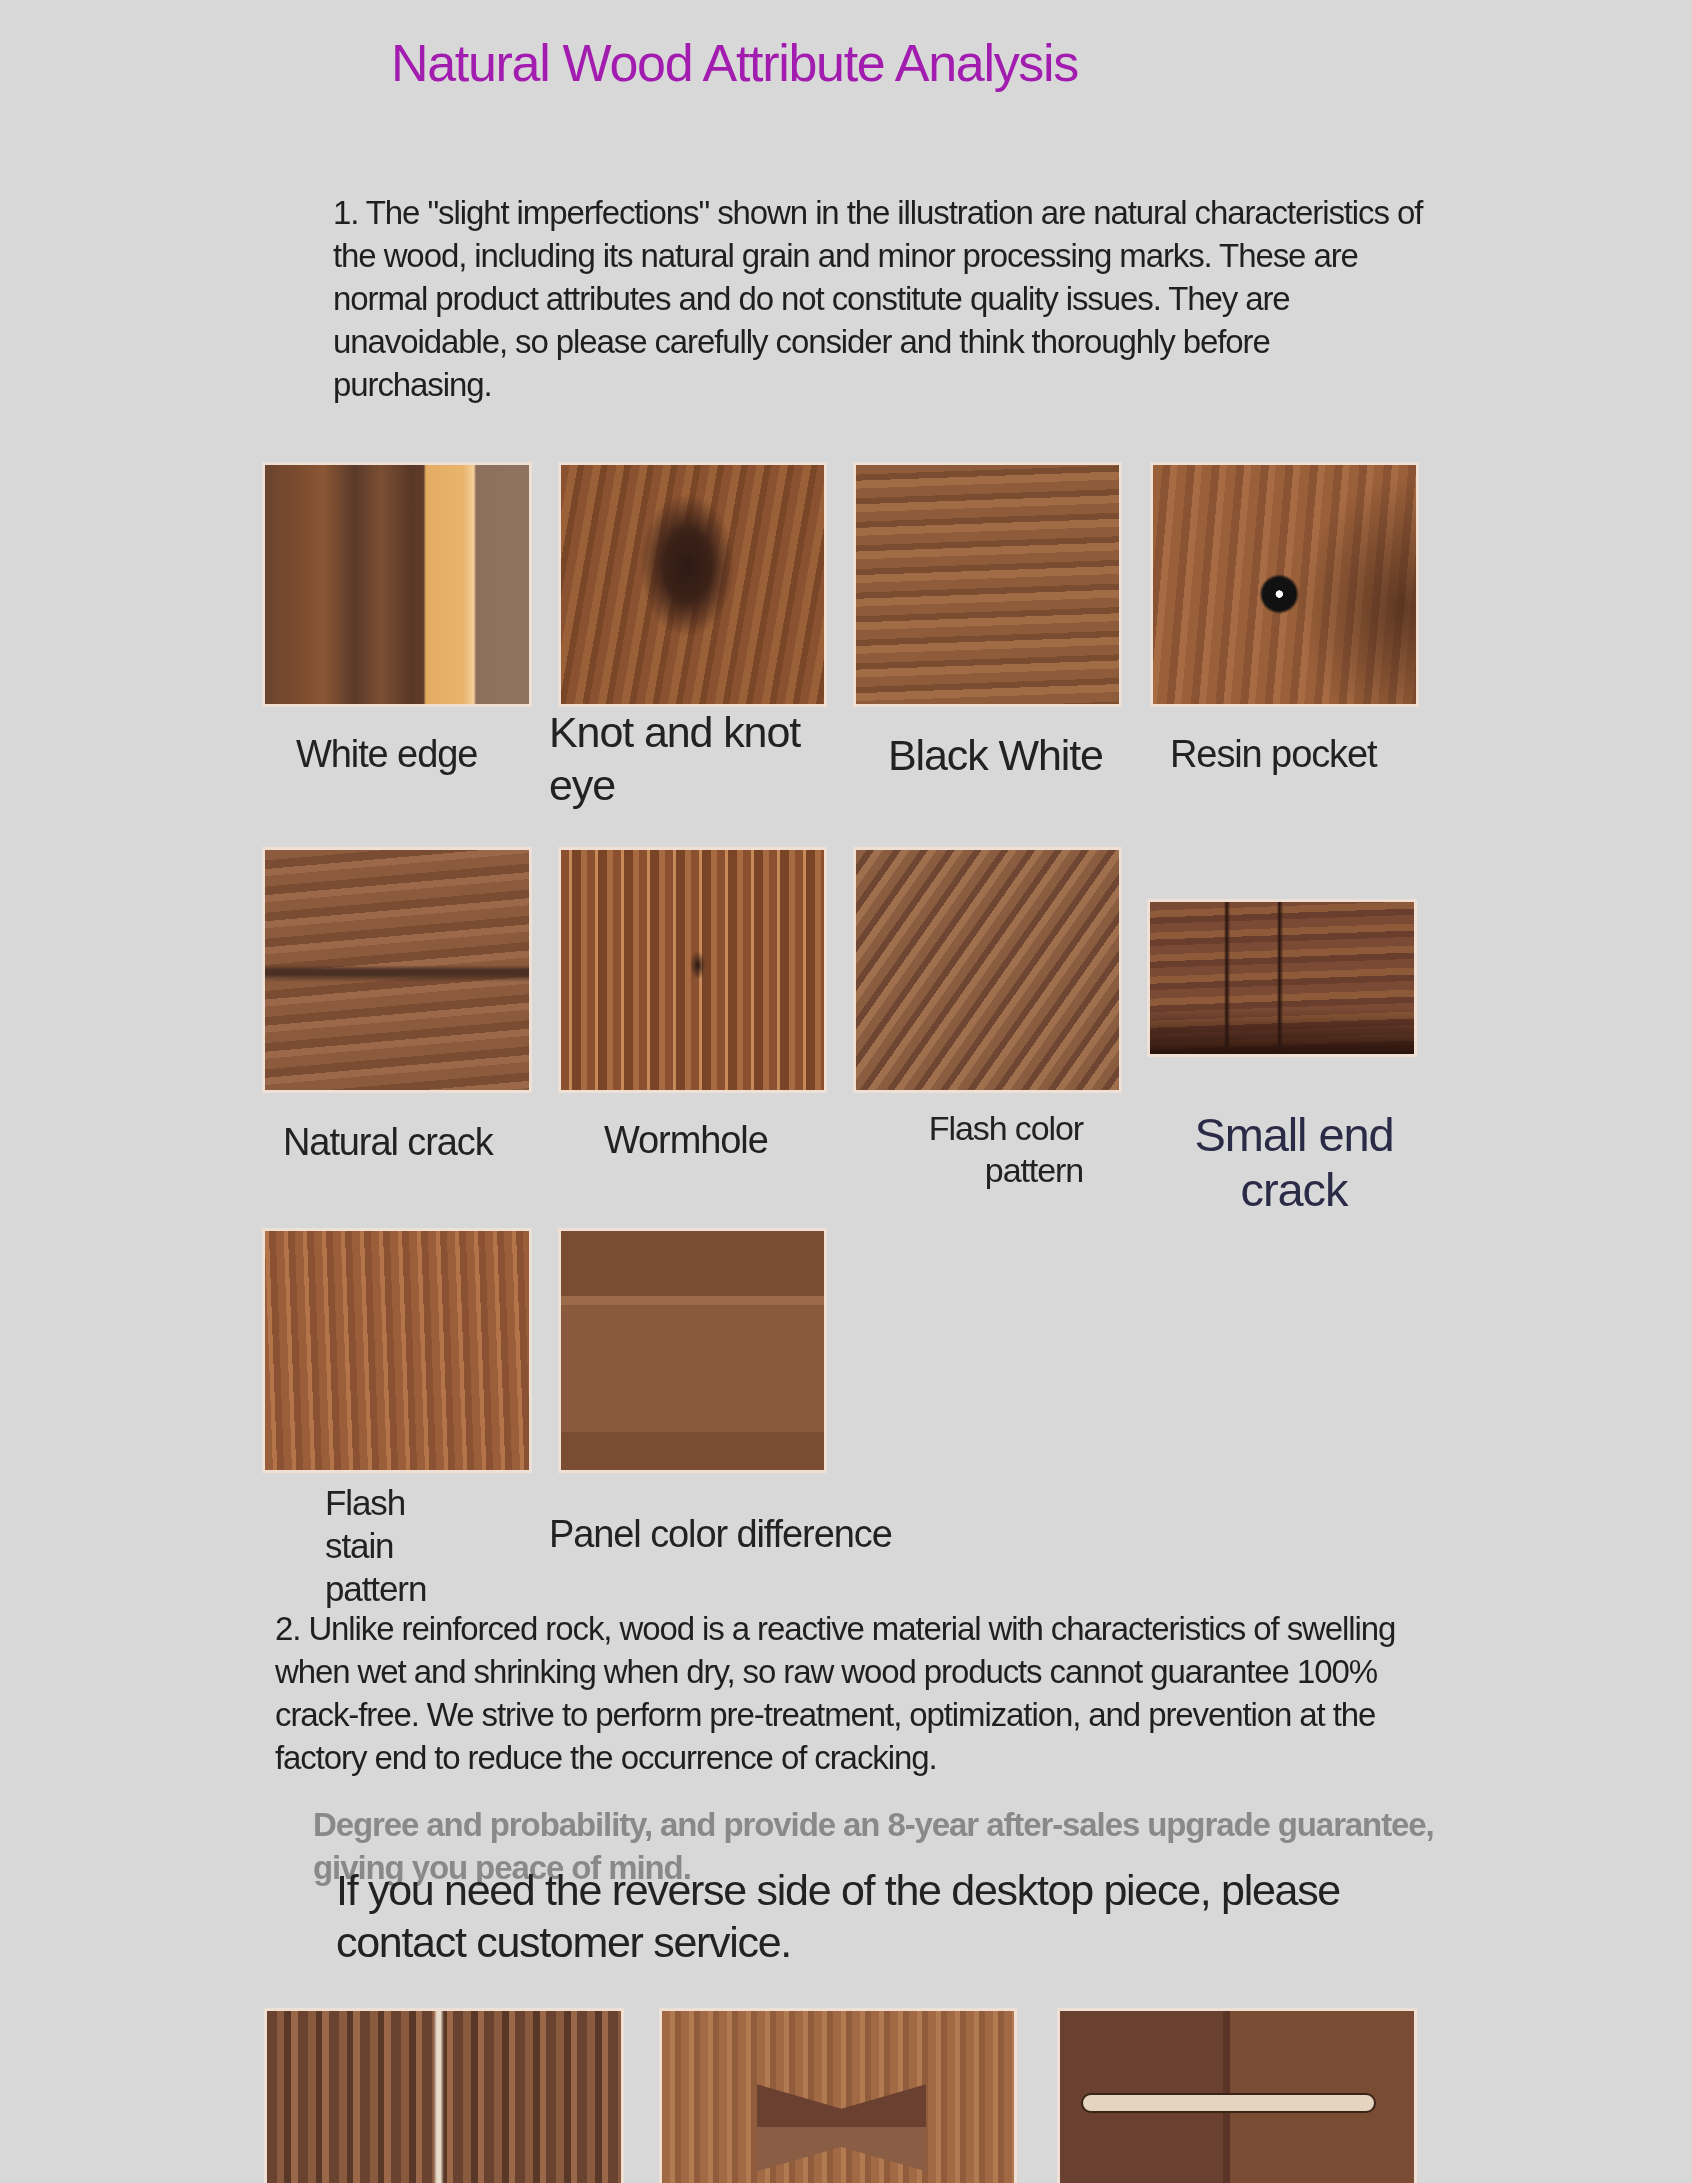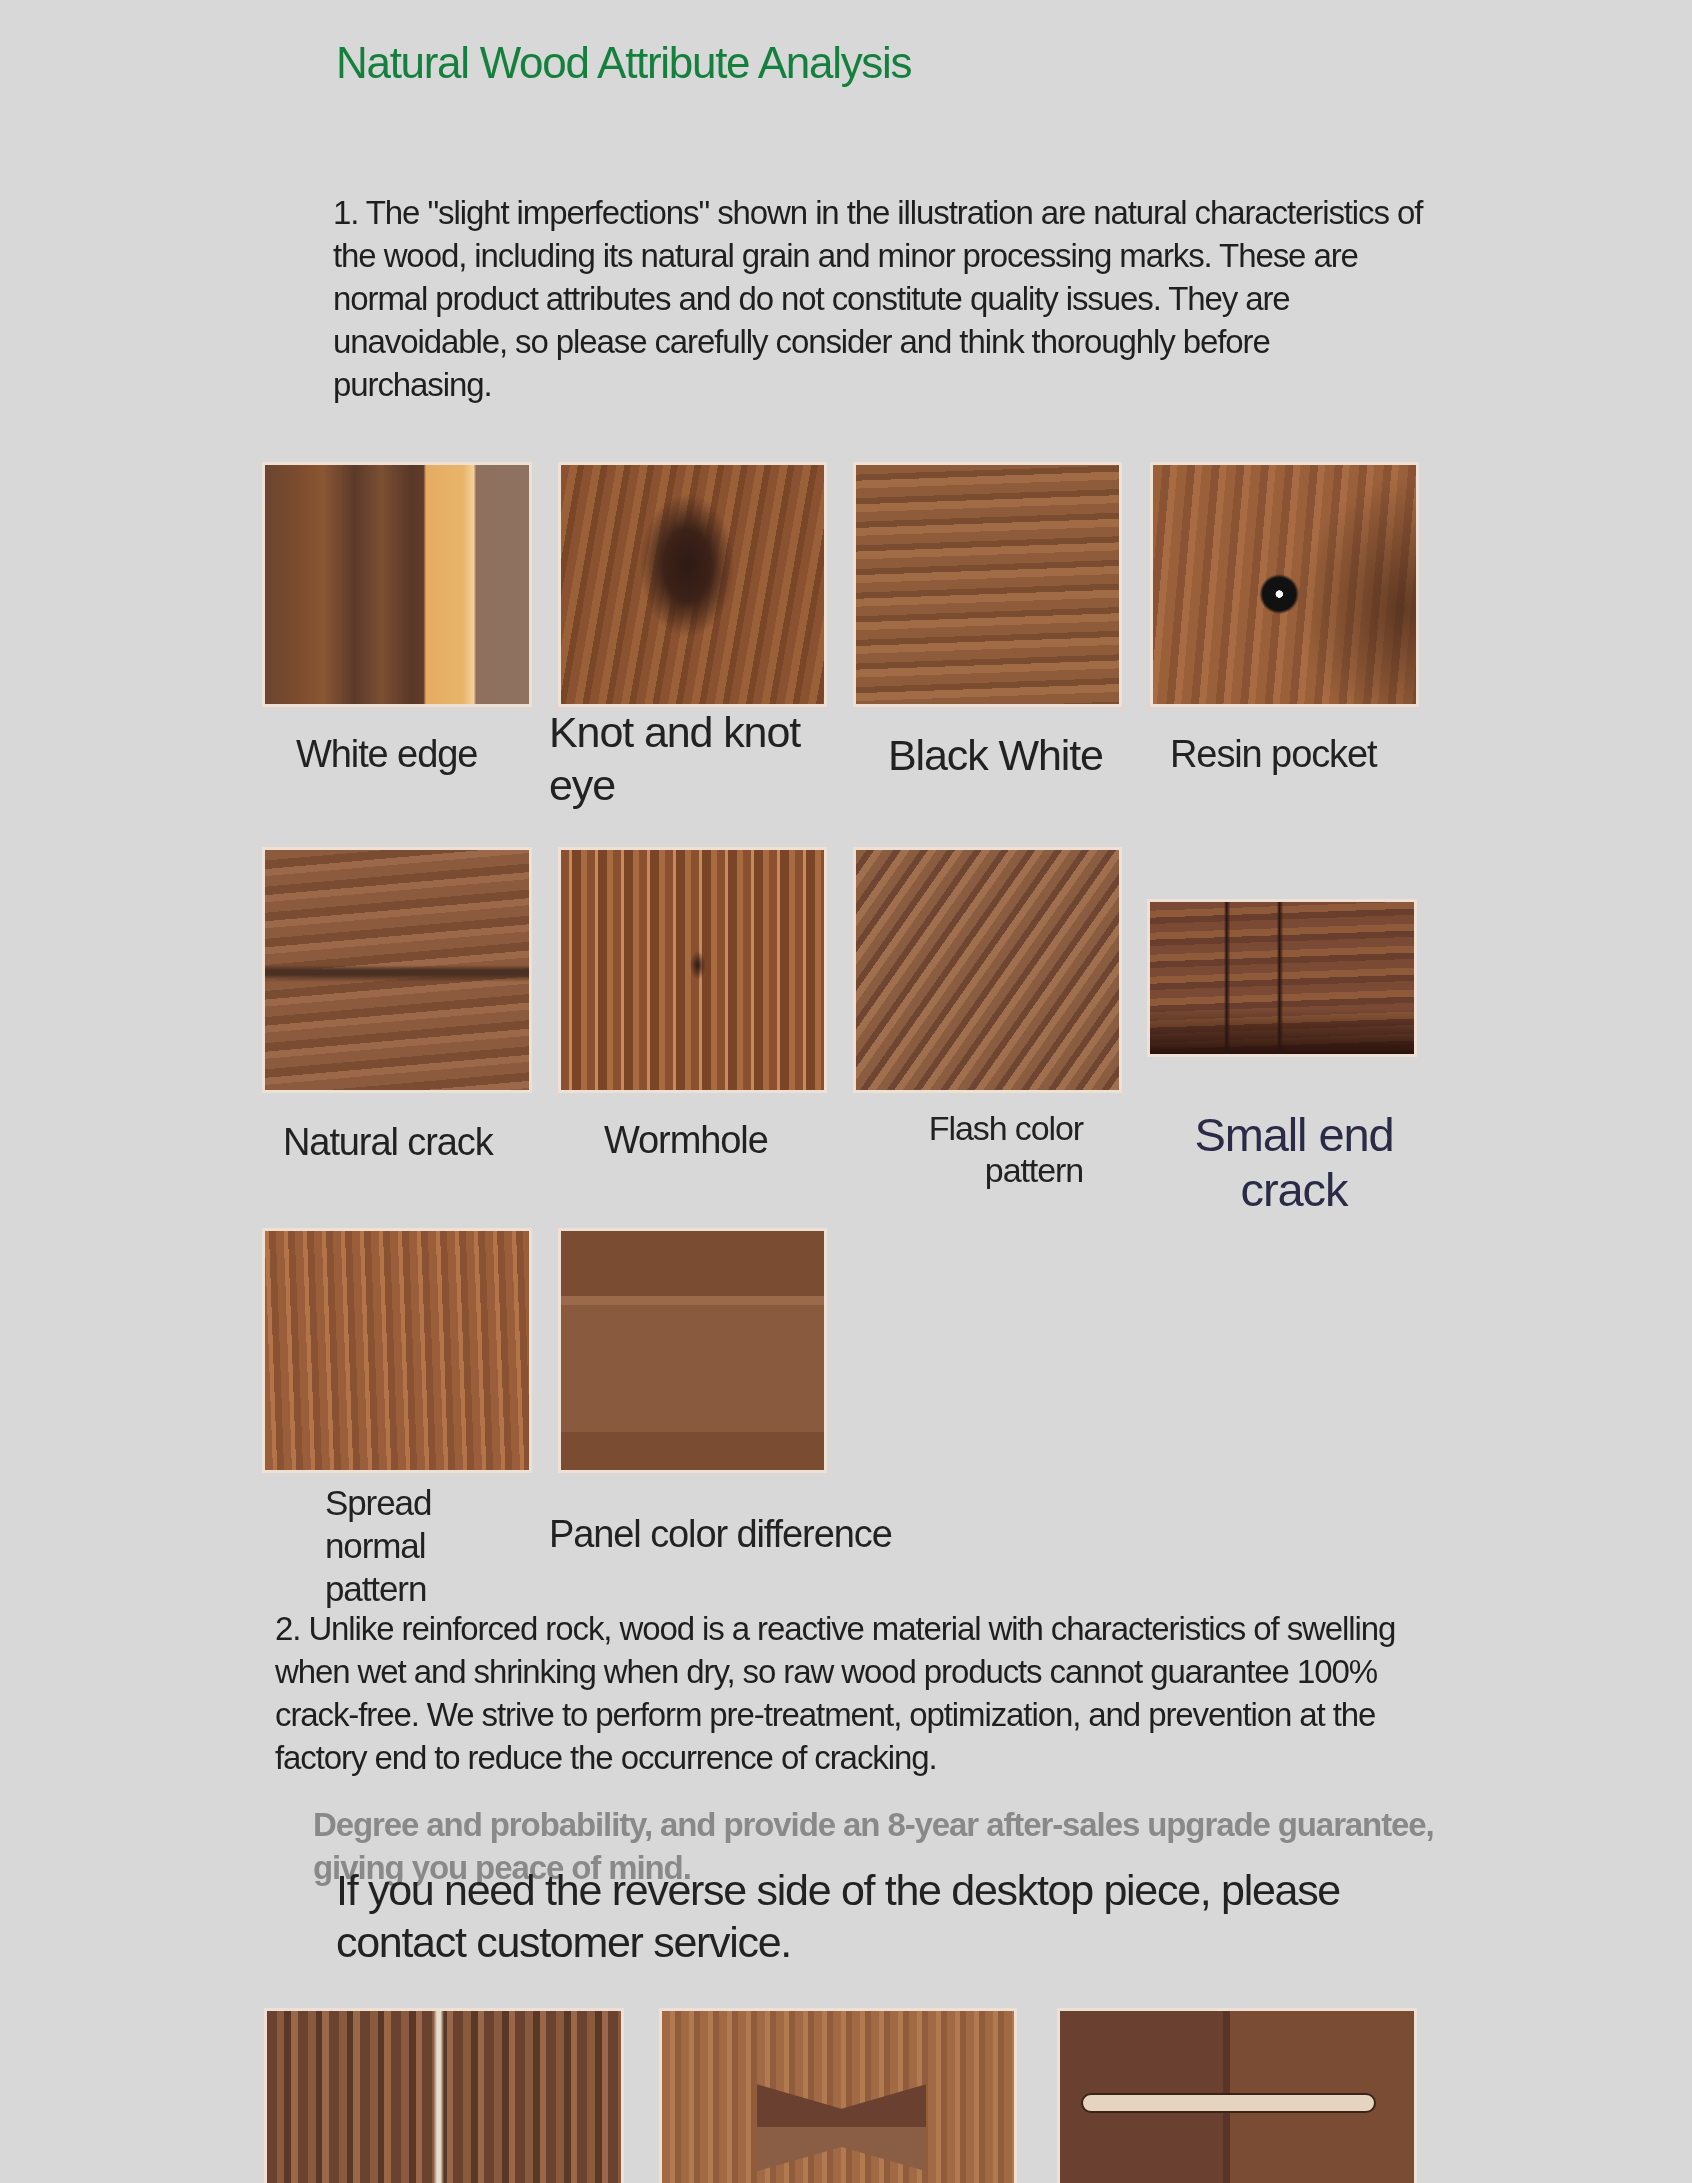--- a/index.html
+++ b/index.html
@@ -6,22 +6,23 @@
   body {
     width: 1692px; height: 2393px;
     background: #d8d8d8;
     position: relative; overflow: hidden;
     font-family: "Liberation Sans", "DejaVu Sans", sans-serif;
     color: #1e1e1e;
   }
   .abs { position: absolute; }
   .title {
     left: 336px; top: 31px; width: 742px;
-    font-size: 44px; line-height: 64px; letter-spacing: -1.3px;
-    color: #15803d;
+    font-size: 52px; line-height: 64px; letter-spacing: -1.3px;
+    color: #a21caf;
+    text-align: right;
   }
   .para {
     font-size: 33px; line-height: 43px; letter-spacing: -1.1px; color: #1f1f1f;
   }
   .p1 { left: 333px; top: 191px; width: 1092px; }
   .p2 { left: 275px; top: 1607px; width: 1179px; }
   .ghost {
     left: 313px; top: 1803px; width: 1135px;
     font-size: 33px; line-height: 43px; letter-spacing: -1.1px;
     color: #7c7c7c; font-weight: bold; opacity: .85;
@@ -135,21 +136,21 @@
 <div class="abs tile w-endcrack" style="left:1147px;top:899px;width:270px;height:158px;"></div>
 
 <div class="abs label" style="left:283px;top:1120px;text-align:right;">Natural crack</div>
 <div class="abs label" style="left:604px;top:1118px;">Wormhole</div>
 <div class="abs label sm" style="left:891px;top:1107px;width:192px;">Flash color pattern</div>
 <div class="abs label navy" style="left:1189px;top:1107px;width:210px;">Small end crack</div>
 
 <div class="abs tile w-spread" style="left:262px;top:1228px;width:270px;height:245px;"></div>
 <div class="abs tile w-panel" style="left:558px;top:1228px;width:269px;height:245px;"></div>
 
-<div class="abs label" style="left:325px;top:1481px;width:127px;font-size:35px;line-height:43px;">Spread normal pattern</div>
+<div class="abs label" style="left:325px;top:1481px;width:127px;font-size:35px;line-height:43px;">Flash stain pattern</div>
 <div class="abs label" style="left:549px;top:1512px;">Panel color difference</div>
 
 <div class="abs para p2">2. Unlike reinforced rock, wood is a reactive material with characteristics of swelling when wet and shrinking when dry, so raw wood products cannot guarantee 100% crack-free. We strive to perform pre-treatment, optimization, and prevention at the factory end to reduce the occurrence of cracking.</div>
 <div class="abs ghost">Degree and probability, and provide an 8-year after-sales upgrade guarantee, giving you peace of mind.</div>
 <div class="abs contact">If you need the reverse side of the desktop piece, please contact customer service.</div>
 
 <div class="abs tile w-resinjoint" style="left:264px;top:2008px;width:360px;height:235px;"></div>
 <div class="abs tile w-dovetail" style="left:659px;top:2008px;width:358px;height:235px;">
     <div class="bowtie"></div>
   </div>

